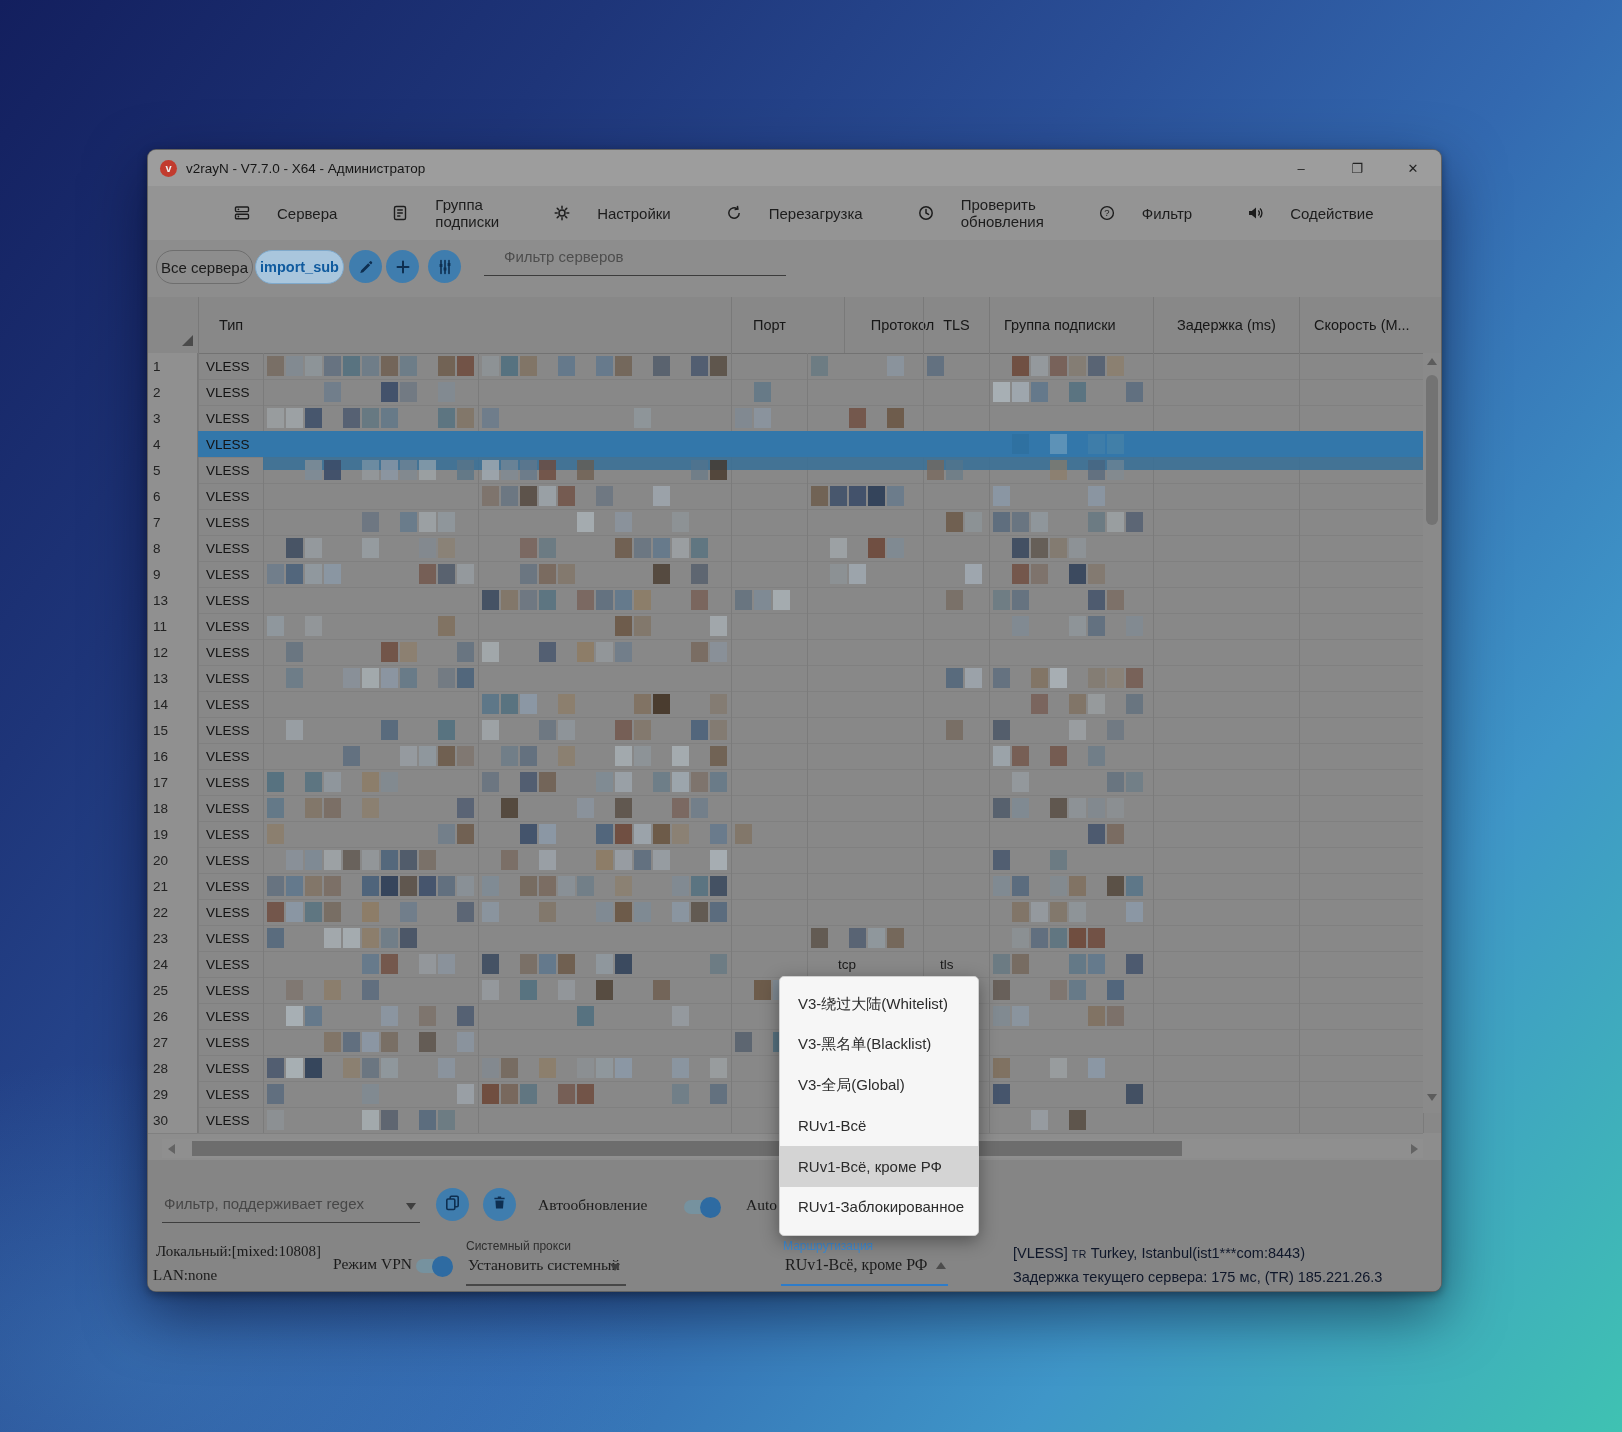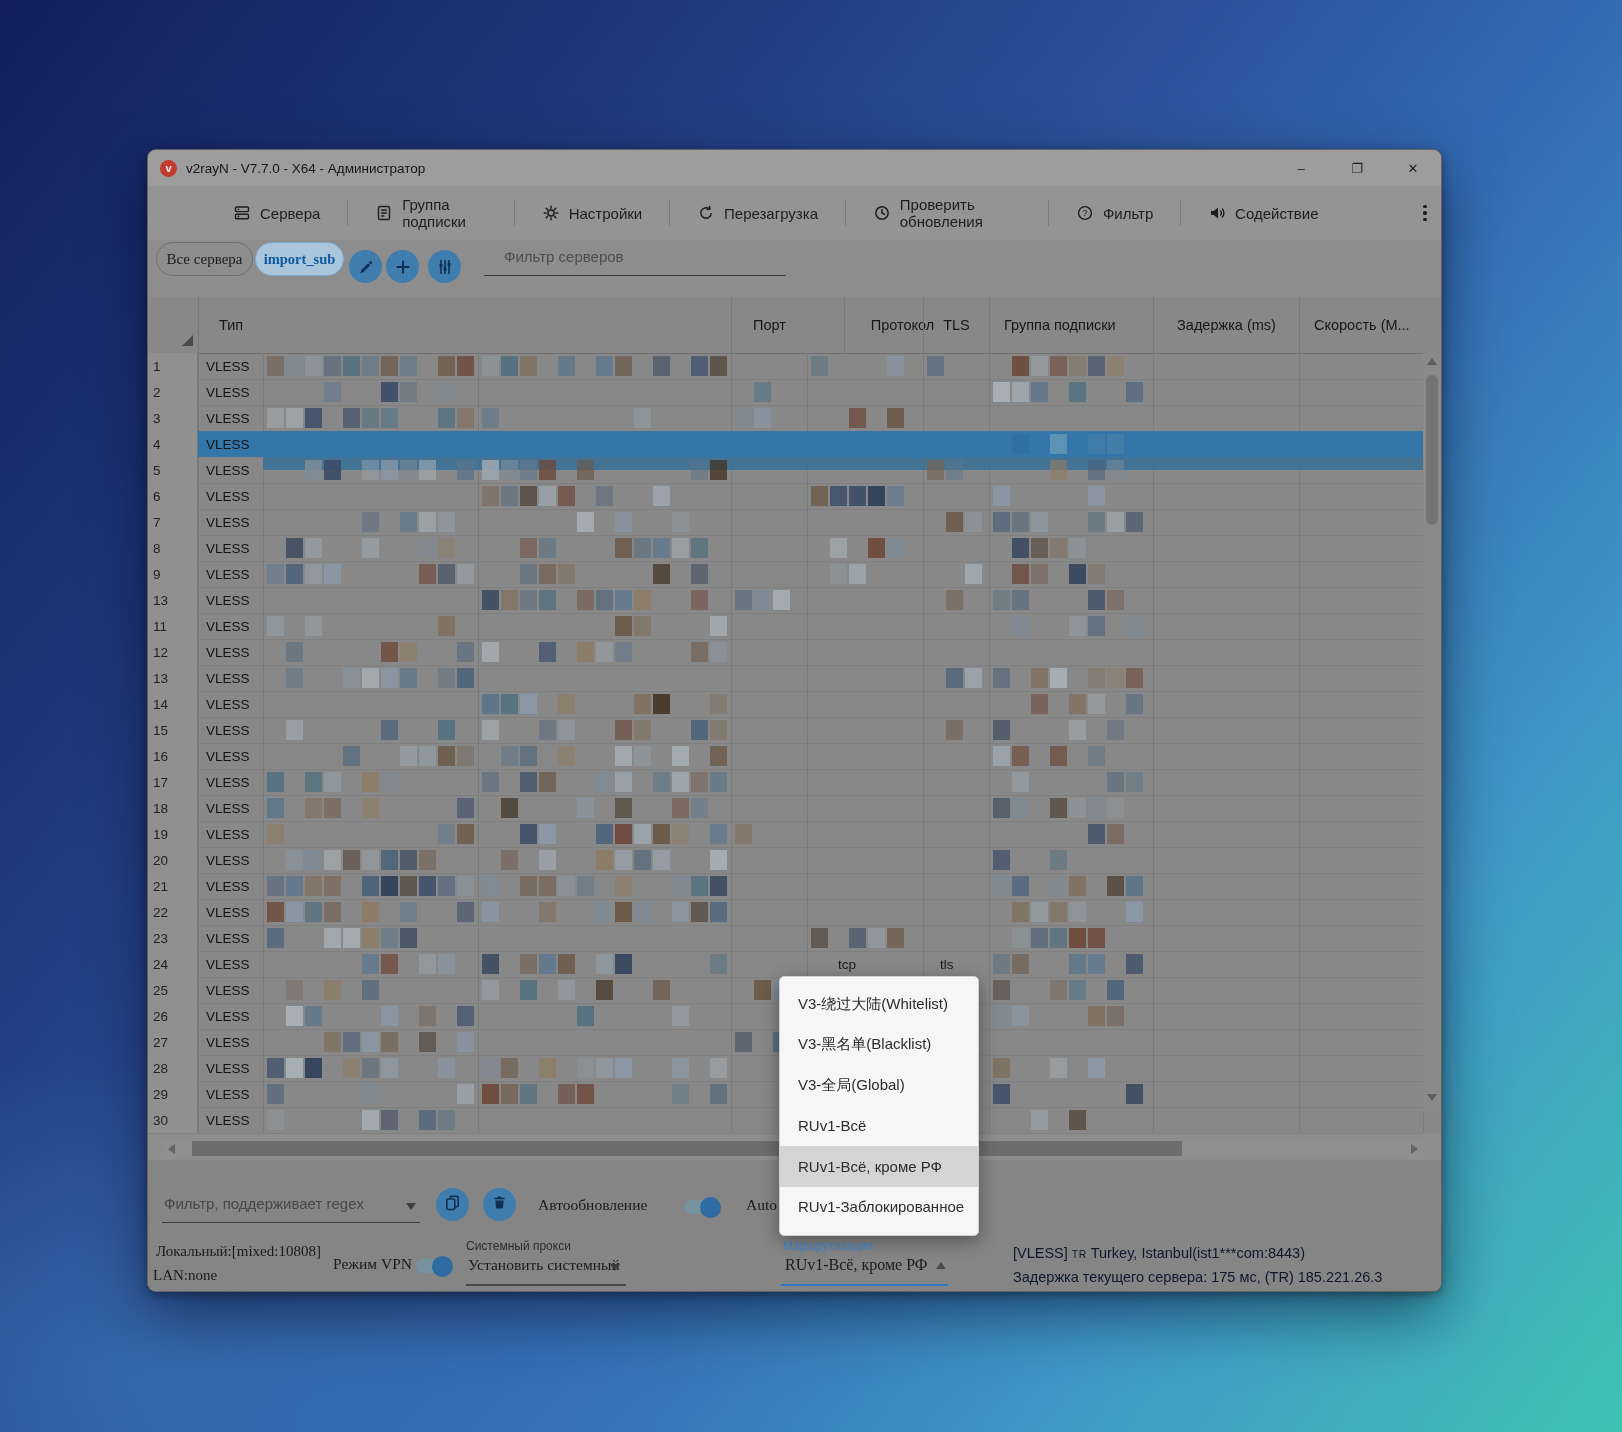--- a/index.html
+++ b/index.html
@@ -14,29 +14,29 @@
   
   .titlebar{position:absolute;left:0;top:0;right:0;height:36px;background:#9d9d9d;display:flex;align-items:center;}
   .appicon{width:17px;height:17px;border-radius:50%;background:#c23b2e;margin-left:12px;
     display:flex;align-items:center;justify-content:center;color:#eee;font-size:11px;font-weight:bold;line-height:1;}
   .apptitle{margin-left:9px;font-size:13.5px;color:#161616;}
   .wcontrols{margin-left:auto;display:flex;align-items:center;height:100%;}
   .wbtn{width:56px;height:100%;display:flex;align-items:center;justify-content:center;font-size:13px;color:#222;}
   
   .menubar{position:absolute;left:0;top:36px;right:0;height:54px;background:#949494;
     display:flex;align-items:center;padding-left:58px;box-sizing:border-box;}
-  .mi{display:flex;align-items:center;gap:9px;padding:0 27px;font-size:15px;color:#1d1d1d;height:34px;}
+  .mi{display:flex;align-items:center;gap:26px;padding:0 27px;font-size:15px;color:#1d1d1d;height:34px;}
   .msep{width:1px;height:26px;background:#7c7c7c;}
   .micon svg{display:block;}
   .more-dots{margin-left:64px;display:flex;flex-direction:column;gap:3px;padding:0 14px;}
   .more-dots i{width:3.5px;height:3.5px;border-radius:50%;background:#1d1d1d;display:block;}
   
   .tabsrow{position:absolute;left:0;top:90px;right:0;height:57px;background:#8d8d8d;}
-  .pill{position:absolute;top:2px;height:34px;border-radius:17px;display:flex;align-items:center;
-    justify-content:center;font-size:15px;box-sizing:border-box;font-family:Liberation Serif, serif;}
+  .pill{position:absolute;top:10px;height:34px;border-radius:17px;display:flex;align-items:center;
+    justify-content:center;font-size:15px;box-sizing:border-box;}
   .pill-all{left:8px;width:97px;border:1px solid #6e6e6e;color:#1b1b1b;}
   .pill-active{left:107px;width:89px;background:#a9c6dd;border:1px solid #7fa9cb;color:#0f5a9e;font-weight:bold;font-size:14.5px;}
   .cbtn{position:absolute;top:10px;width:33px;height:33px;border-radius:50%;background:#3f7dae;
     display:flex;align-items:center;justify-content:center;}
   .cbtn svg{display:block;}
   .srv-filter{position:absolute;left:336px;top:0;width:302px;height:36px;}
   .srv-filter .ph{position:absolute;left:20px;top:8px;font-size:15px;color:#4d4d4d;}
   .srv-filter .ul{position:absolute;left:0;right:0;bottom:0;height:1.5px;background:#3c3c3c;}
   
   .table{position:absolute;left:0;top:147px;width:1293px;height:836px;background:#888;}

